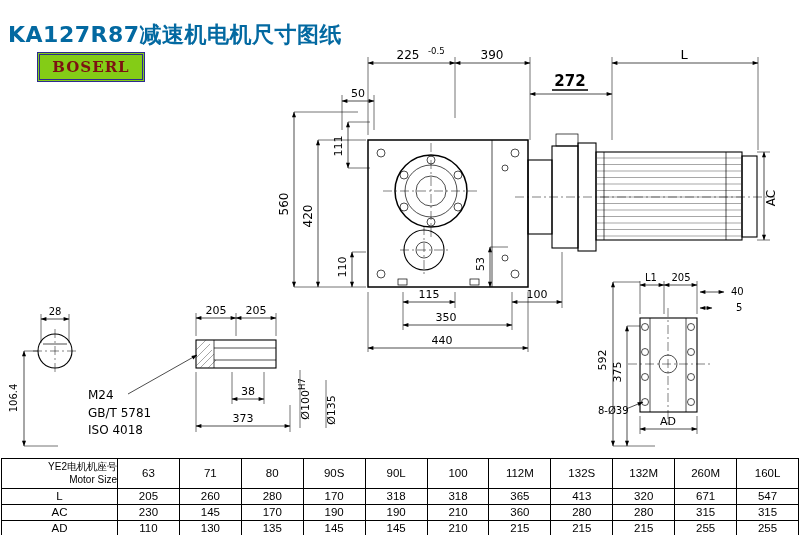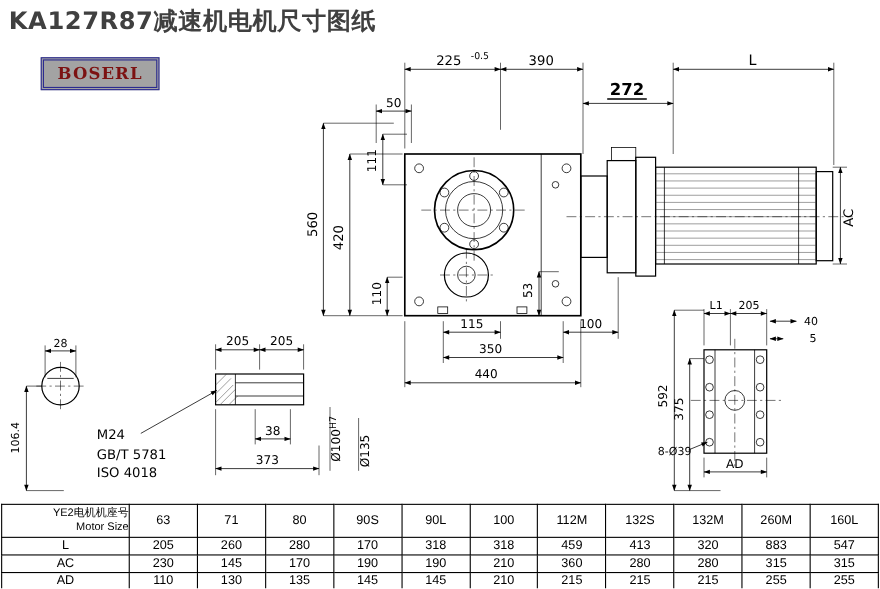--- a/index.html
+++ b/index.html
@@ -1,21 +1,21 @@
 <!DOCTYPE html>
 <html><head>
 <meta charset="utf-8">
 <style>
   html,body{margin:0;padding:0;background:#fff;}
   .page{position:relative;width:800px;height:535px;background:#fff;overflow:hidden;
         font-family:"Liberation Sans", sans-serif;}
-  .title{position:absolute;left:8px;top:4px;font-family:"DejaVu Sans", sans-serif;
-         font-weight:bold;font-size:22px;color:#404040;letter-spacing:0.5px;}
+  .title{position:absolute;left:8px;top:20px;font-family:"DejaVu Sans", sans-serif;
+         font-weight:bold;font-size:22px;color:#0369a1;letter-spacing:0.5px;}
   .logo{position:absolute;left:37px;top:52px;width:102px;height:24px;
-        border:3px double #2b2b8f;display:flex;align-items:center;justify-content:center;background:#a3a3a3;}
+        border:3px double #2b2b8f;display:flex;align-items:center;justify-content:center;background:#84cc16;}
   .logo span{font-family:"DejaVu Serif", serif;font-weight:bold;font-size:15px;color:#7c1212;letter-spacing:1px;}
   svg.drawing{position:absolute;left:0;top:0;}
   
   .bodyln{fill:none;stroke:#000;stroke-width:1.5;}
   .mid2{fill:none;stroke:#000;stroke-width:1.1;}
   .thin{fill:none;stroke:#000;stroke-width:0.7;}
   .fin{fill:none;stroke:#3a3a3a;stroke-width:0.45;}
   .dim{fill:none;stroke:#000;stroke-width:0.7;}
   .ext{fill:none;stroke:#000;stroke-width:0.55;}
   .cl{fill:none;stroke:#000;stroke-width:0.5;stroke-dasharray:9 3 2 3;}
@@ -294,24 +294,24 @@
       <th>160L</th>
     </tr>
     <tr>
       <th>L</th>
       <td>205</td>
       <td>260</td>
       <td>280</td>
       <td>170</td>
       <td>318</td>
       <td>318</td>
-      <td>459</td>
+      <td>365</td>
       <td>413</td>
       <td>320</td>
-      <td>883</td>
+      <td>671</td>
       <td>547</td>
     </tr>
     <tr>
       <th>AC</th>
       <td>230</td>
       <td>145</td>
       <td>170</td>
       <td>190</td>
       <td>190</td>
       <td>210</td>

